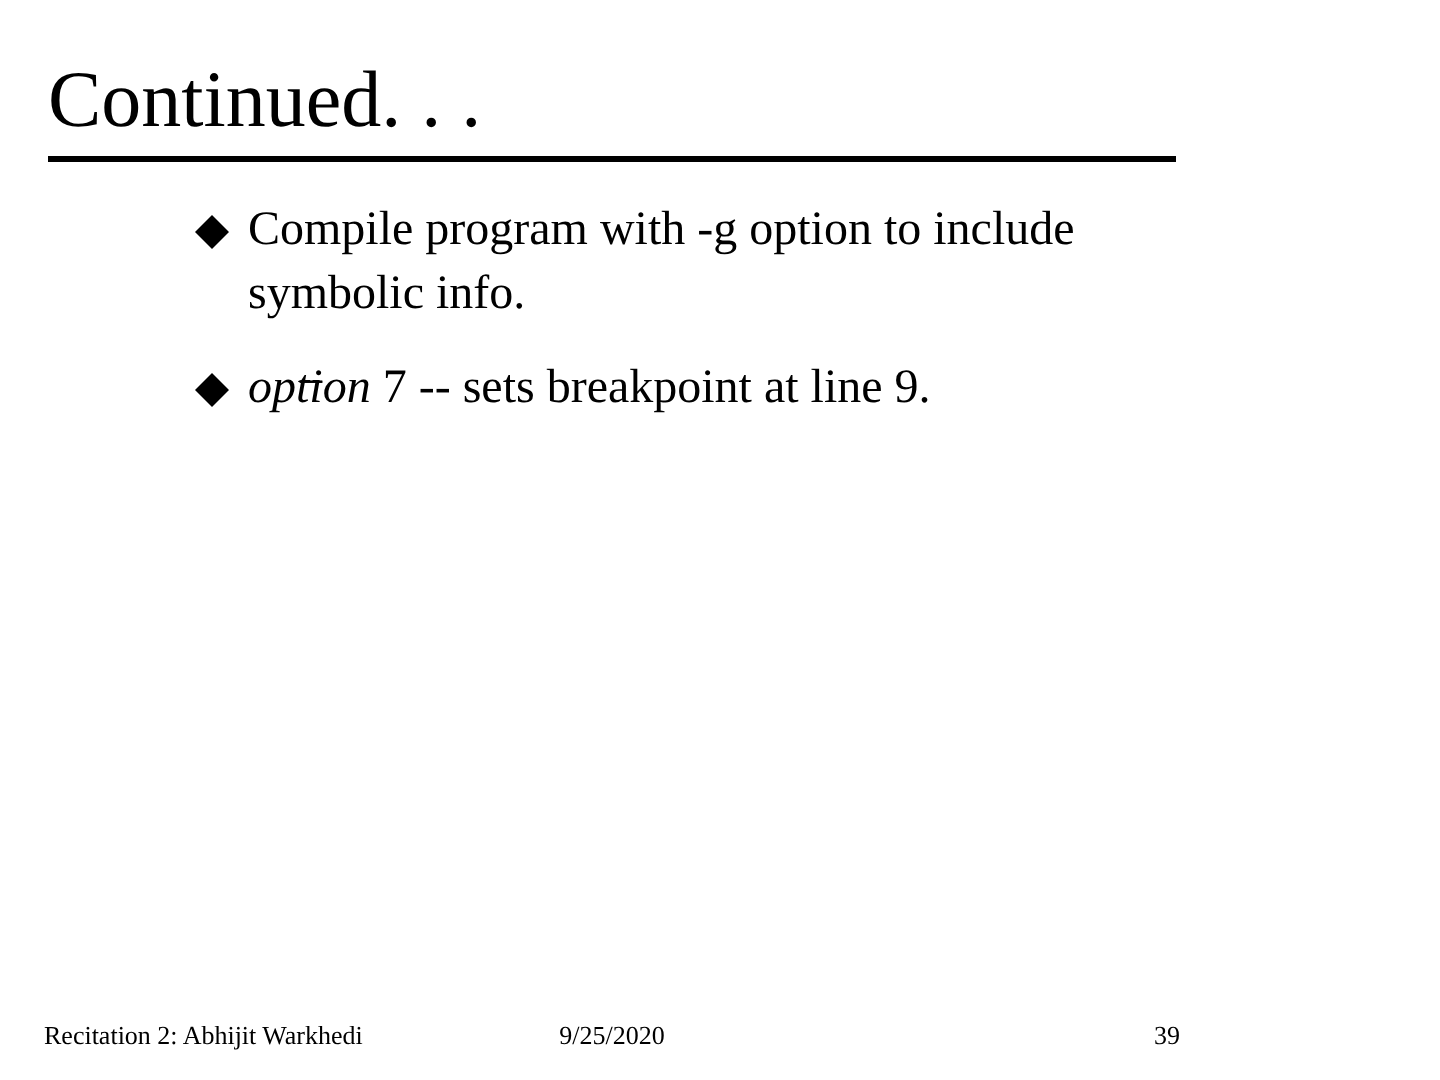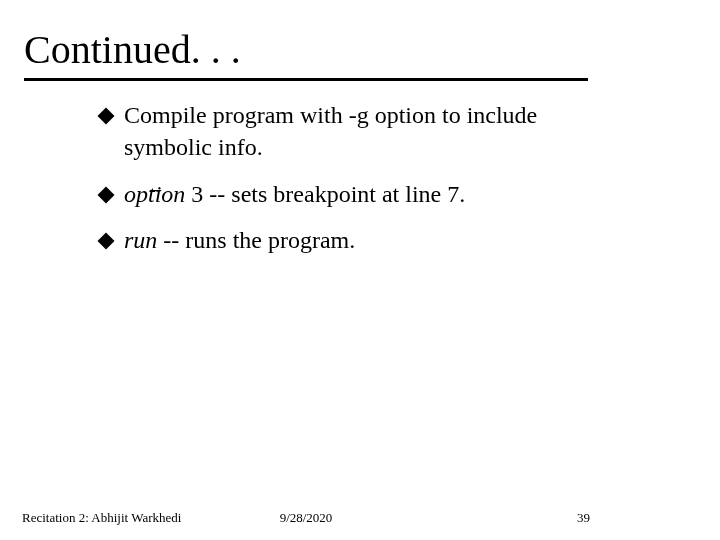--- a/index.html
+++ b/index.html
@@ -112,30 +112,26 @@
       <div class="l2">
         <span class="dash">–</span>
       </div>
       <div class="l2">
         <span class="dash">–</span>
       </div>
     </div>
 
     <div class="l1">
       <span class="marker"></span>
-      <span class="italic">option</span><span> 3 -- sets breakpoint at line 7.</span>
+      <span class="italic">option</span><span> 7 -- sets breakpoint at line 9.</span>
     </div>
 
-    <div class="l1">
-      <span class="marker"></span>
-      <span class="italic">run</span><span> -- runs the program.</span>
-    </div>
 
 
   </div>
 
   <div class="footer">
     <span class="fl">Recitation 2: Abhijit Warkhedi</span>
-    <span class="fc">9/28/2020</span>
+    <span class="fc">9/25/2020</span>
     <span class="fr">39</span>
   </div>
 
 </div>
 
 </body></html>

